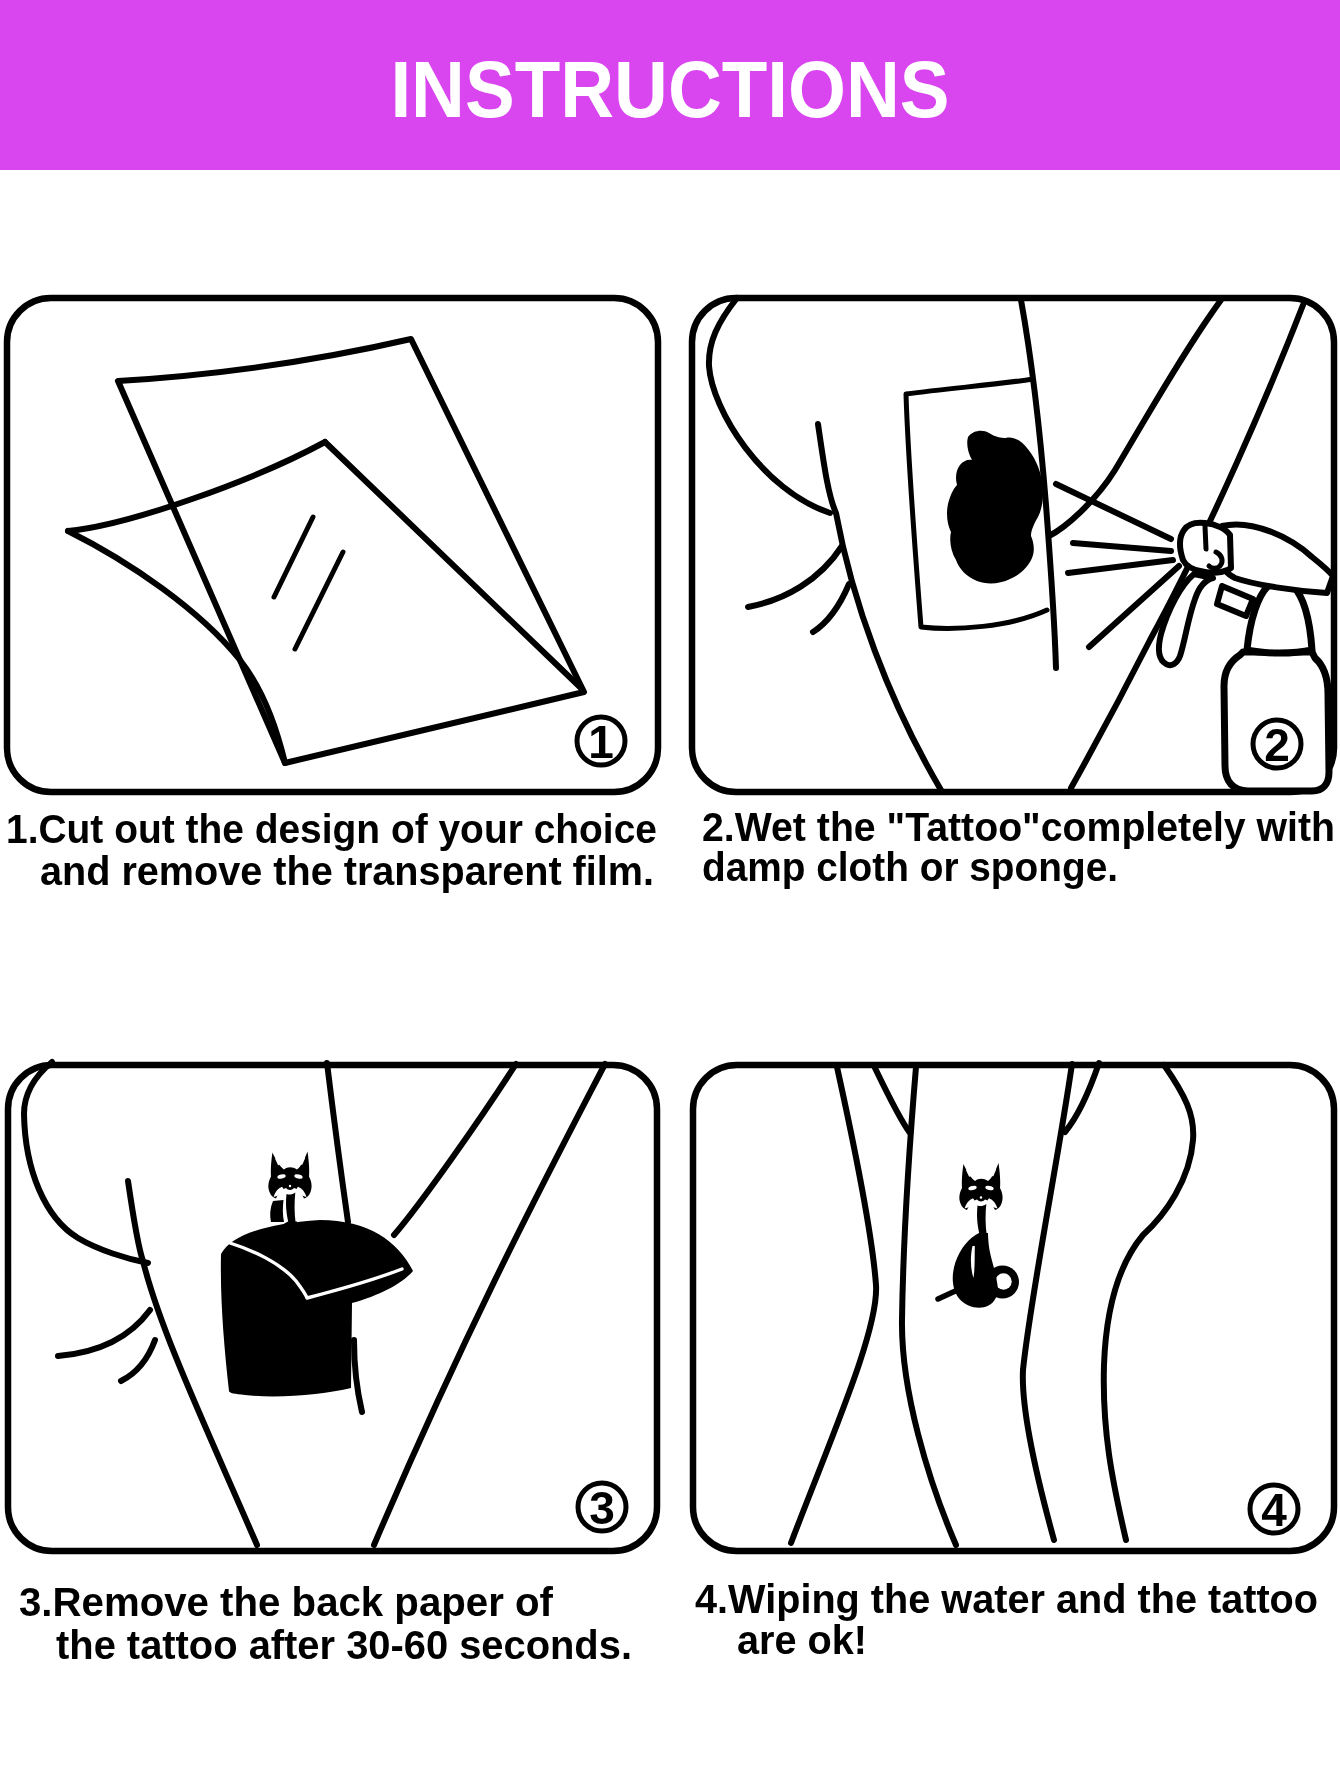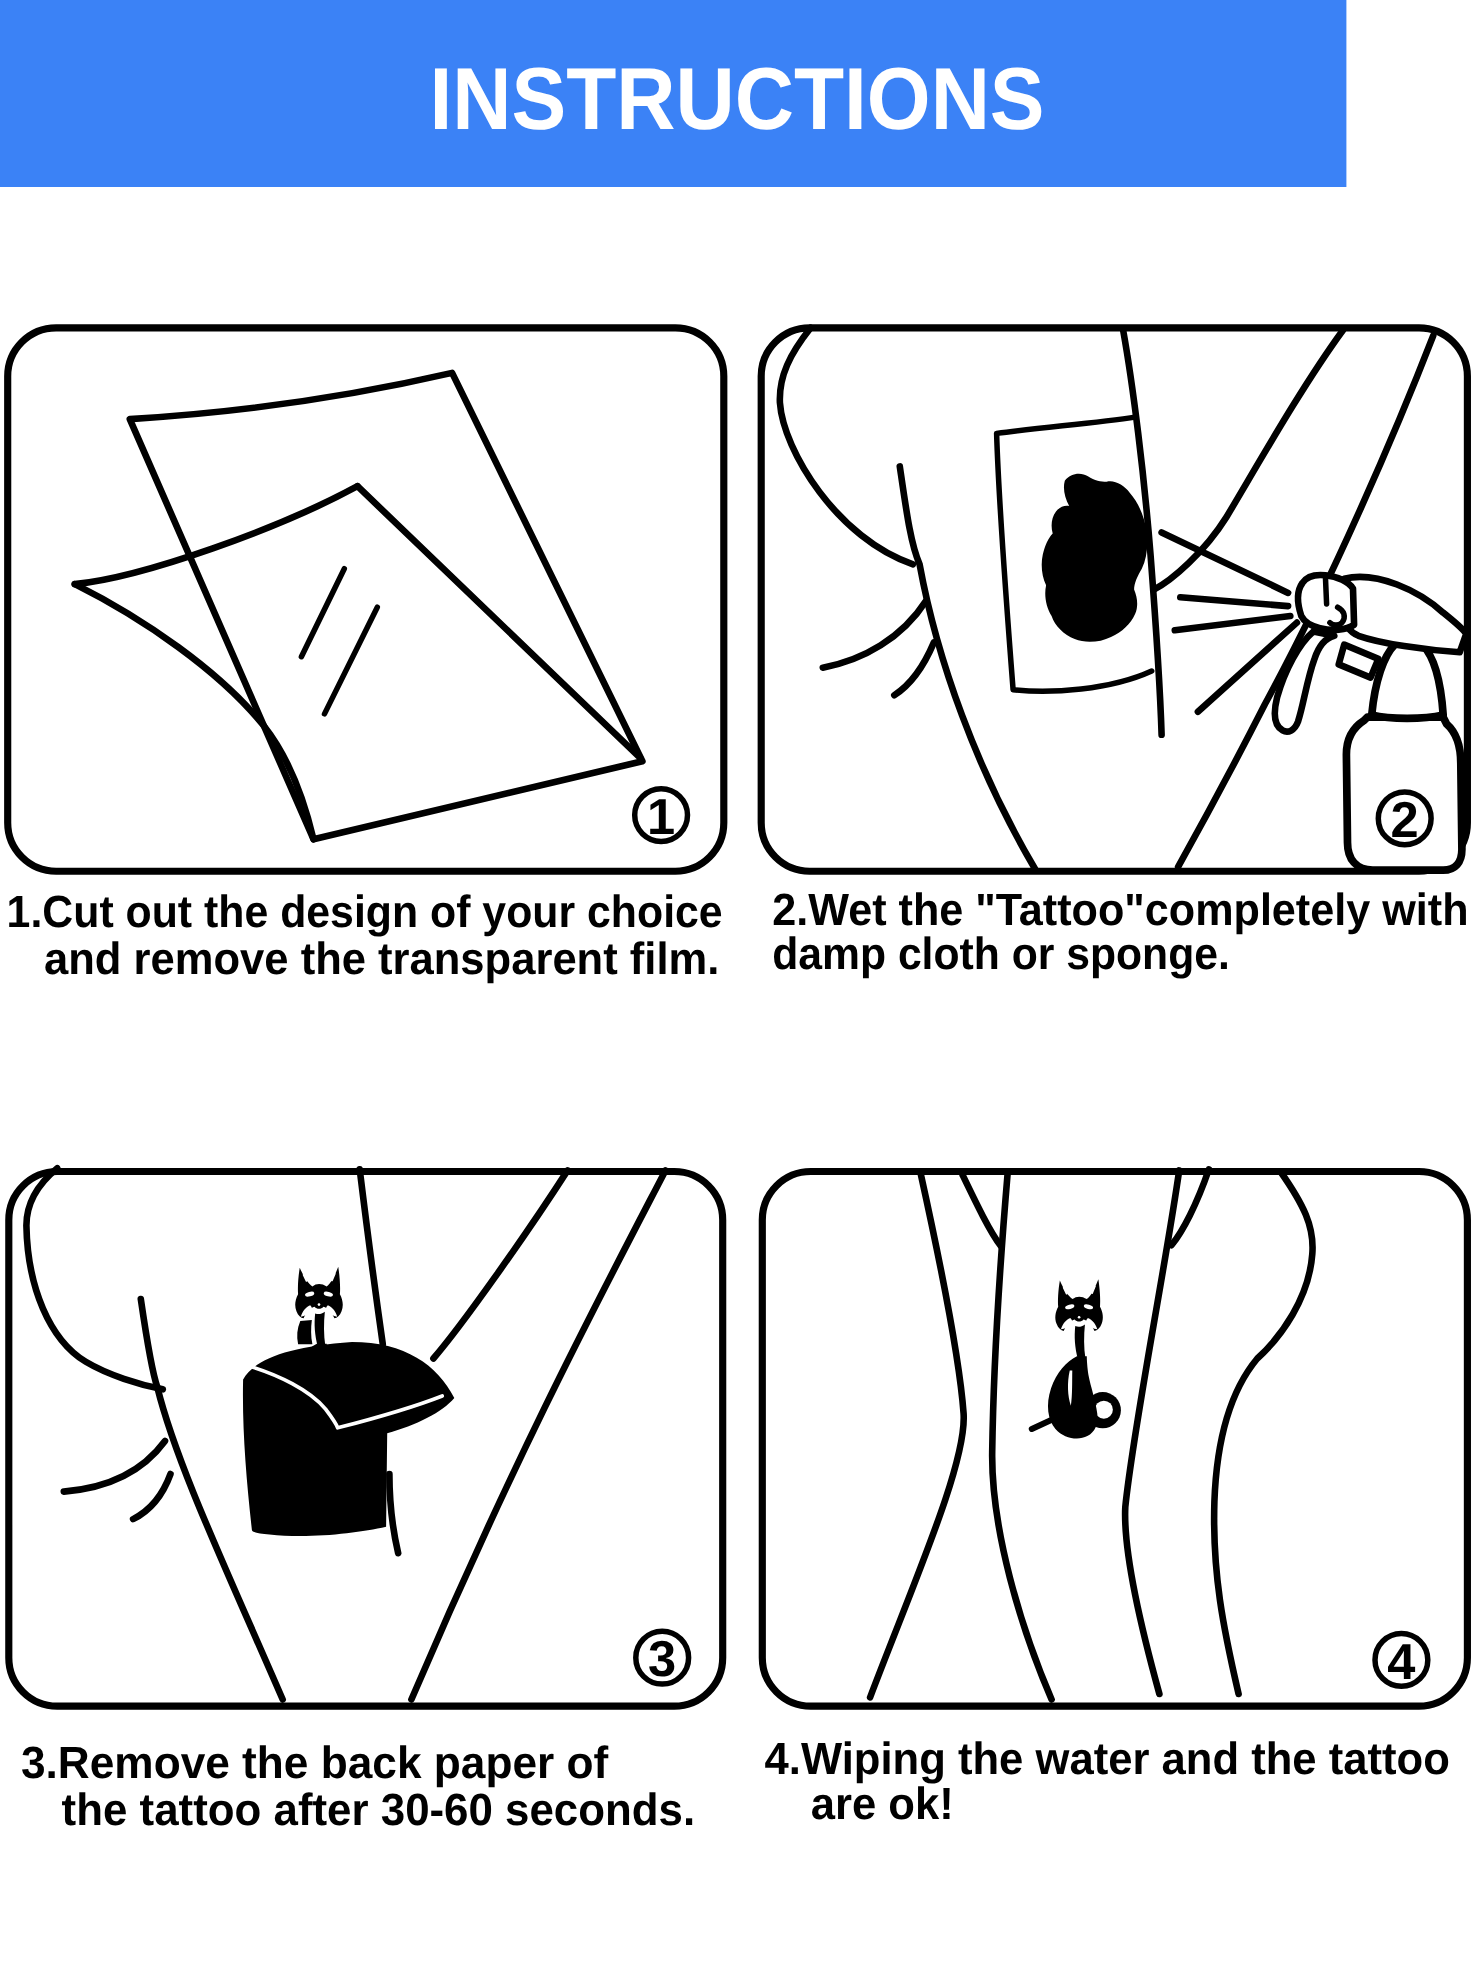--- a/index.html
+++ b/index.html
@@ -1,18 +1,18 @@
 <!DOCTYPE html>
 <html><head>
 <meta charset="utf-8">
 <style>
   html,body{margin:0;padding:0;}
   body{width:1340px;height:1785px;background:#fff;overflow:hidden;position:relative;
        font-family:"Liberation Sans", sans-serif;}
-  #hdr{position:absolute;left:0;top:0;width:1224px;height:170px;background:#3b82f6;}
+  #hdr{position:absolute;left:0;top:0;width:1340px;height:170px;background:#d946ef;}
   #hdr span{position:absolute;left:0;top:44px;width:1340px;text-align:center;
       color:#fff;font-weight:bold;font-size:80px;transform:scaleX(0.932);transform-origin:670px 0;}
   .cap{position:absolute;color:#000;font-weight:bold;font-size:41px;white-space:pre;transform-origin:0 0;}
   svg{position:absolute;left:0;top:0;}
 </style>
 </head>
 <body>
 <div id="hdr">
     <span>INSTRUCTIONS</span>
   </div>

